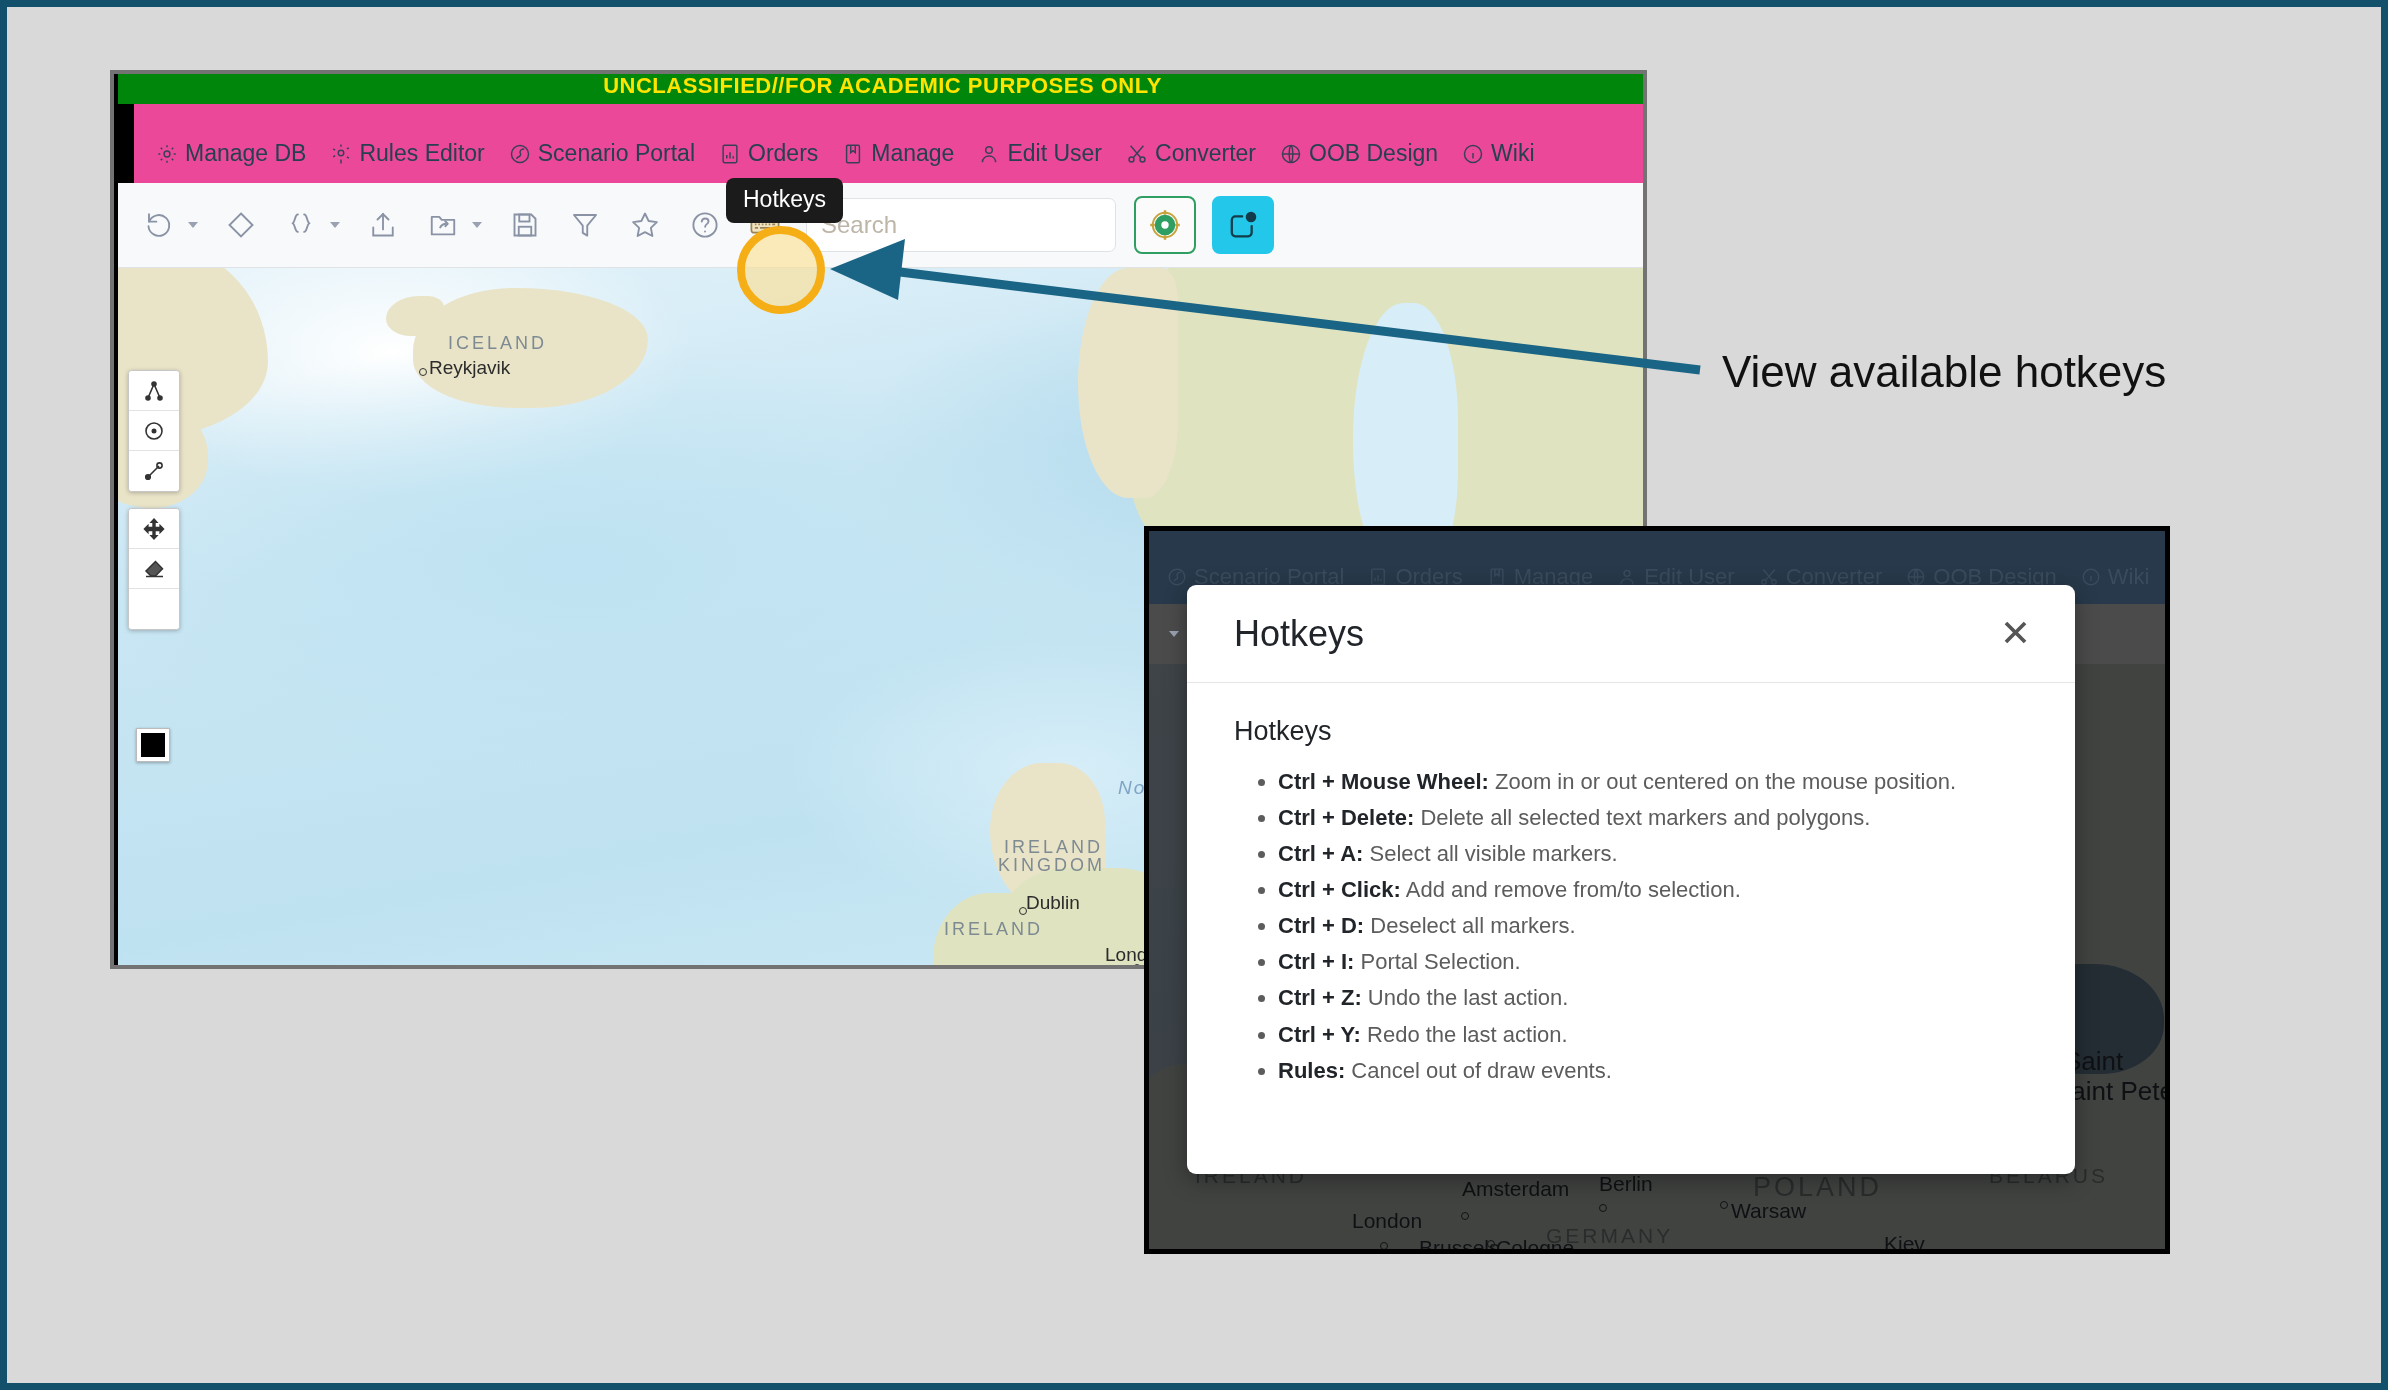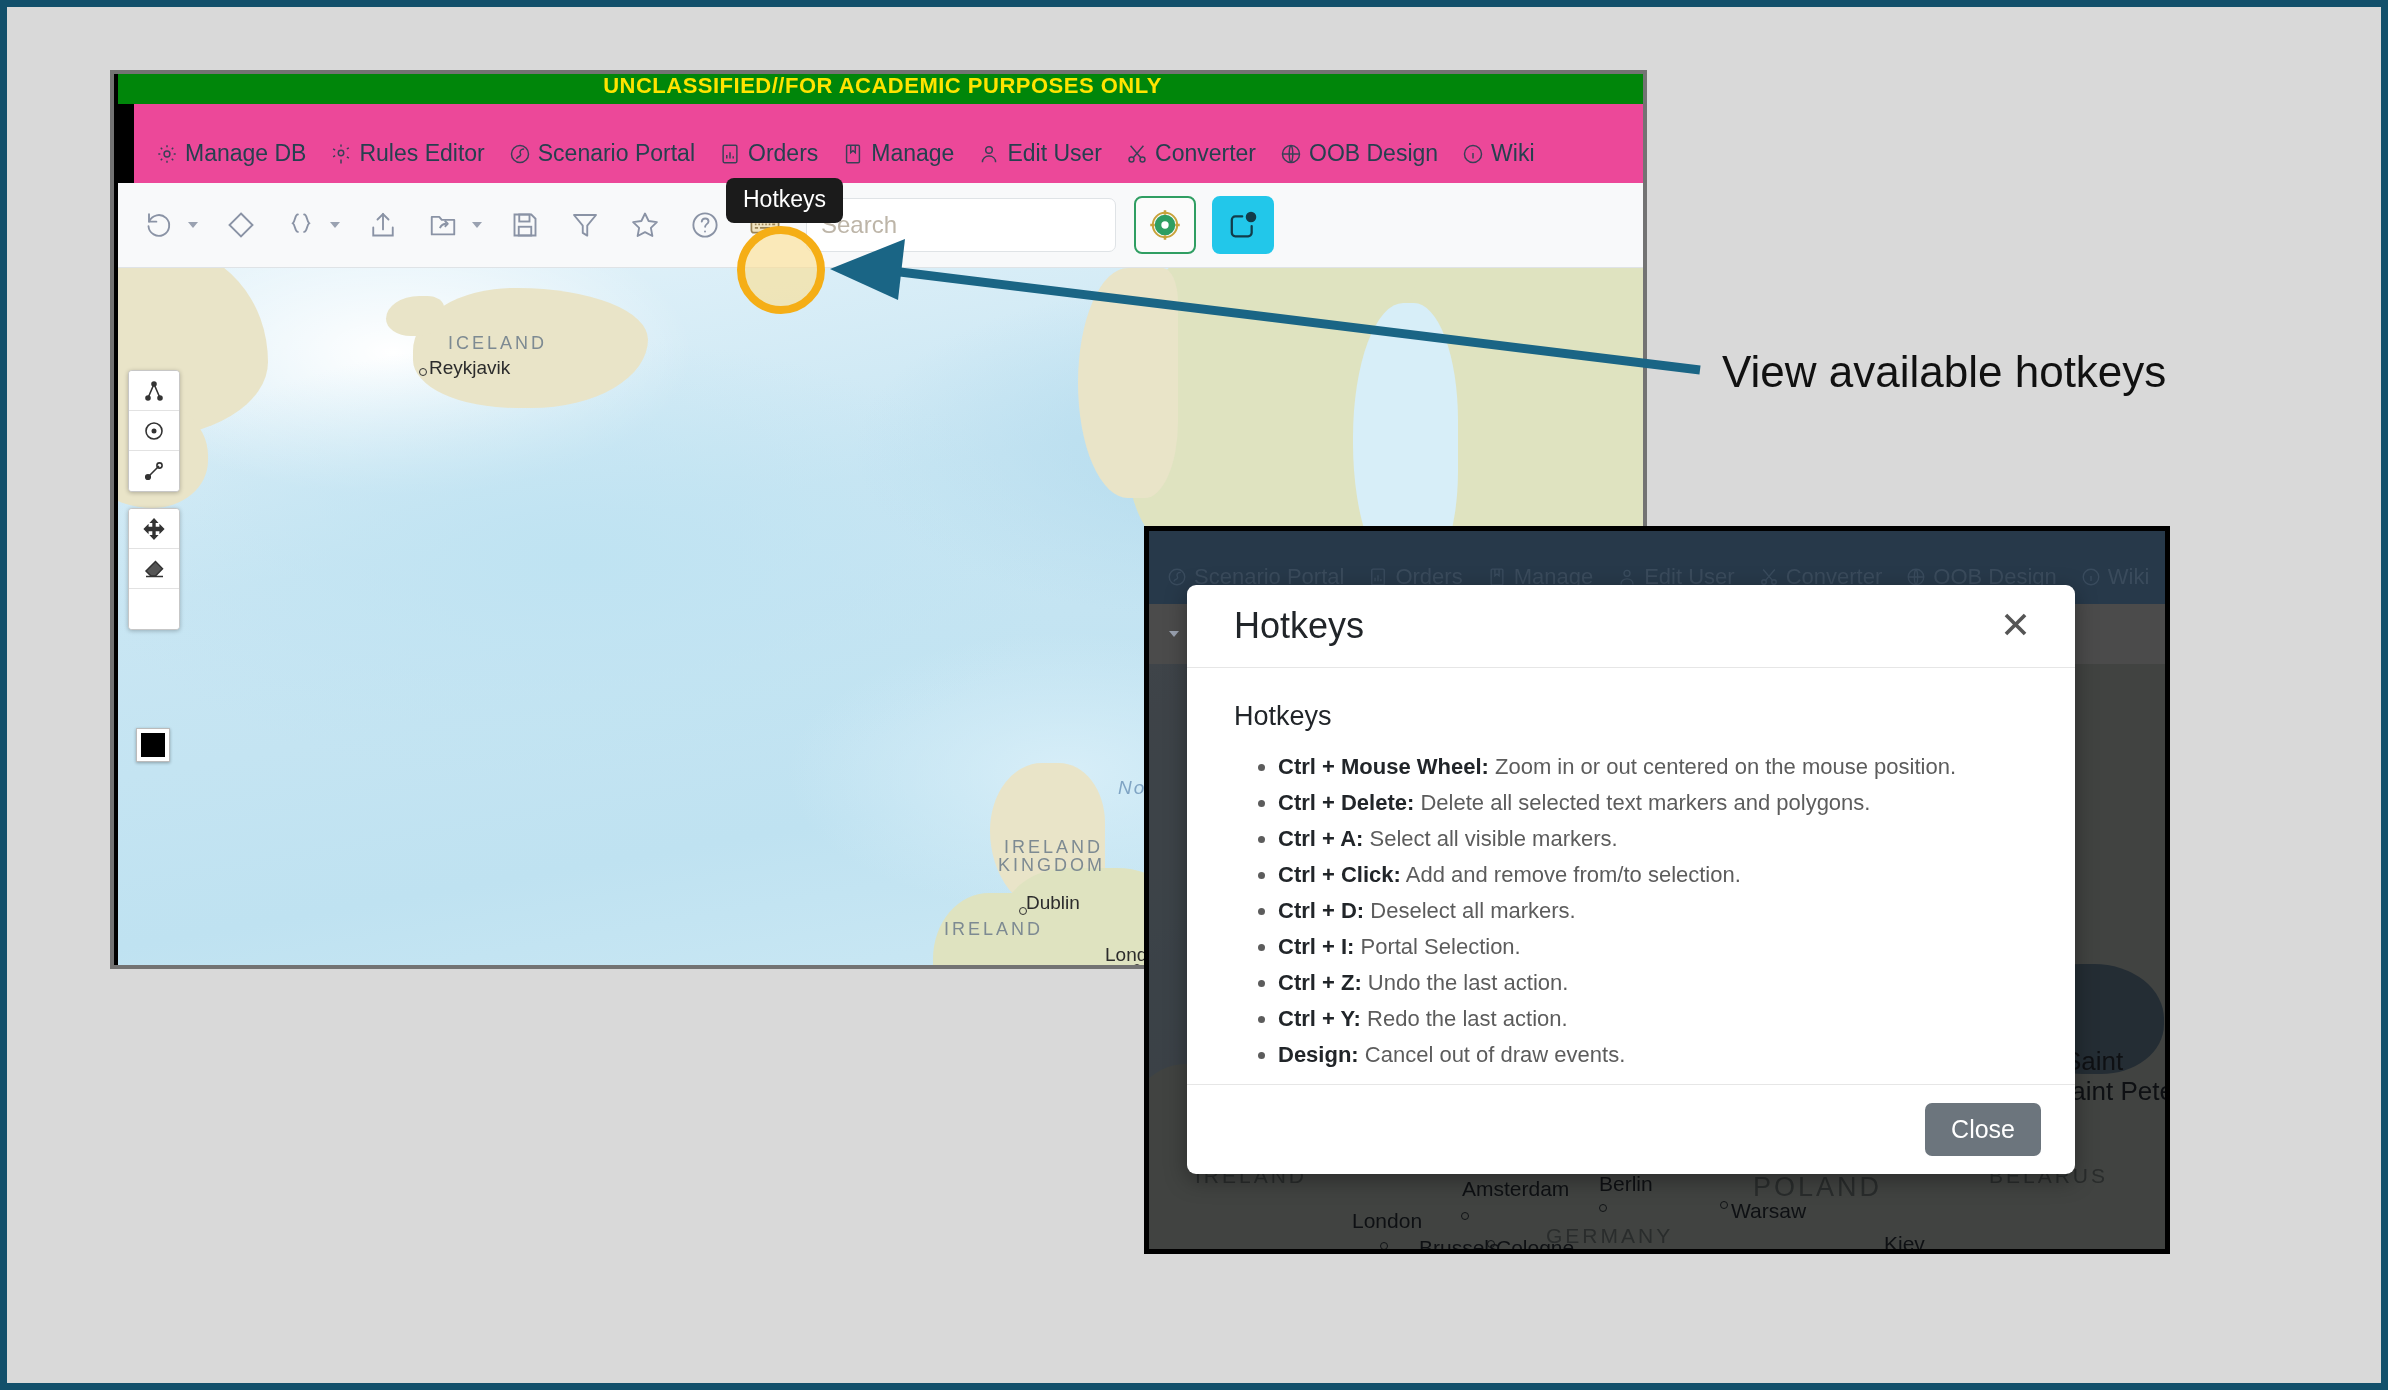--- a/index.html
+++ b/index.html
@@ -694,25 +694,22 @@
       <div class="dlg-sub">Hotkeys</div>
       <ul class="dlg-list">
         <li><b>Ctrl + Mouse Wheel:</b><span> Zoom in or out centered on the mouse position.</span></li>
         <li><b>Ctrl + Delete:</b><span> Delete all selected text markers and polygons.</span></li>
         <li><b>Ctrl + A:</b><span> Select all visible markers.</span></li>
         <li><b>Ctrl + Click:</b><span> Add and remove from/to selection.</span></li>
         <li><b>Ctrl + D:</b><span> Deselect all markers.</span></li>
         <li><b>Ctrl + I:</b><span> Portal Selection.</span></li>
         <li><b>Ctrl + Z:</b><span> Undo the last action.</span></li>
         <li><b>Ctrl + Y:</b><span> Redo the last action.</span></li>
-        <li><b>Design:</b><span> Cancel out of draw events.</span></li>
+        <li><b>Rules:</b><span> Cancel out of draw events.</span></li>
       </ul>
-    </div>
-    <div class="dlg-foot">
-      <button class="btn-close">Close</button>
     </div>
   </div>
 
   <svg class="annot-svg">
     <line x1="1700" y1="370" x2="900" y2="272" stroke="#1a6585" stroke-width="9"></line>
     <polygon points="830,269 905,239 898,300" fill="#1a6585"></polygon>
   </svg>
   <div class="annot-text">View available hotkeys</div>
 
   <div class="page-border"></div>

